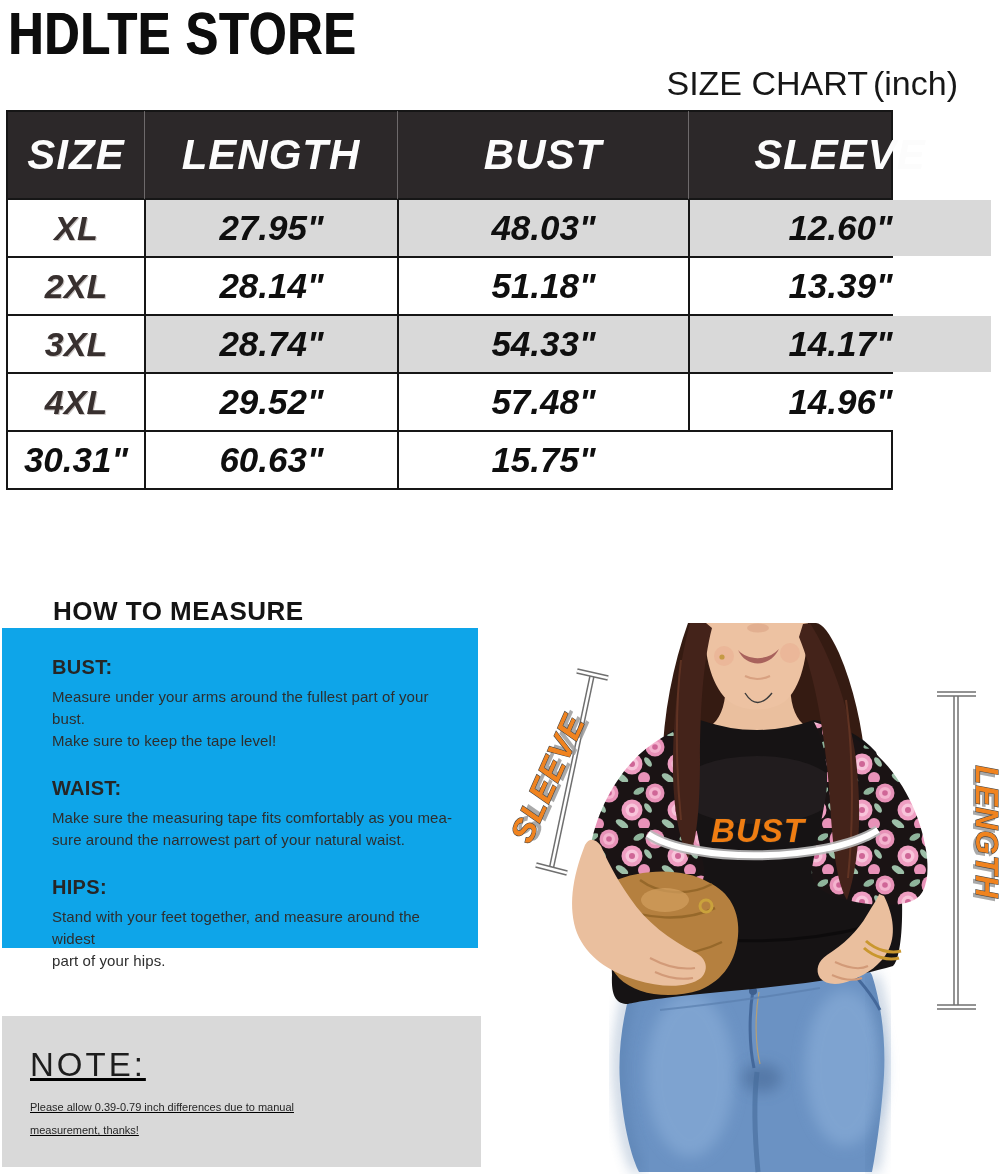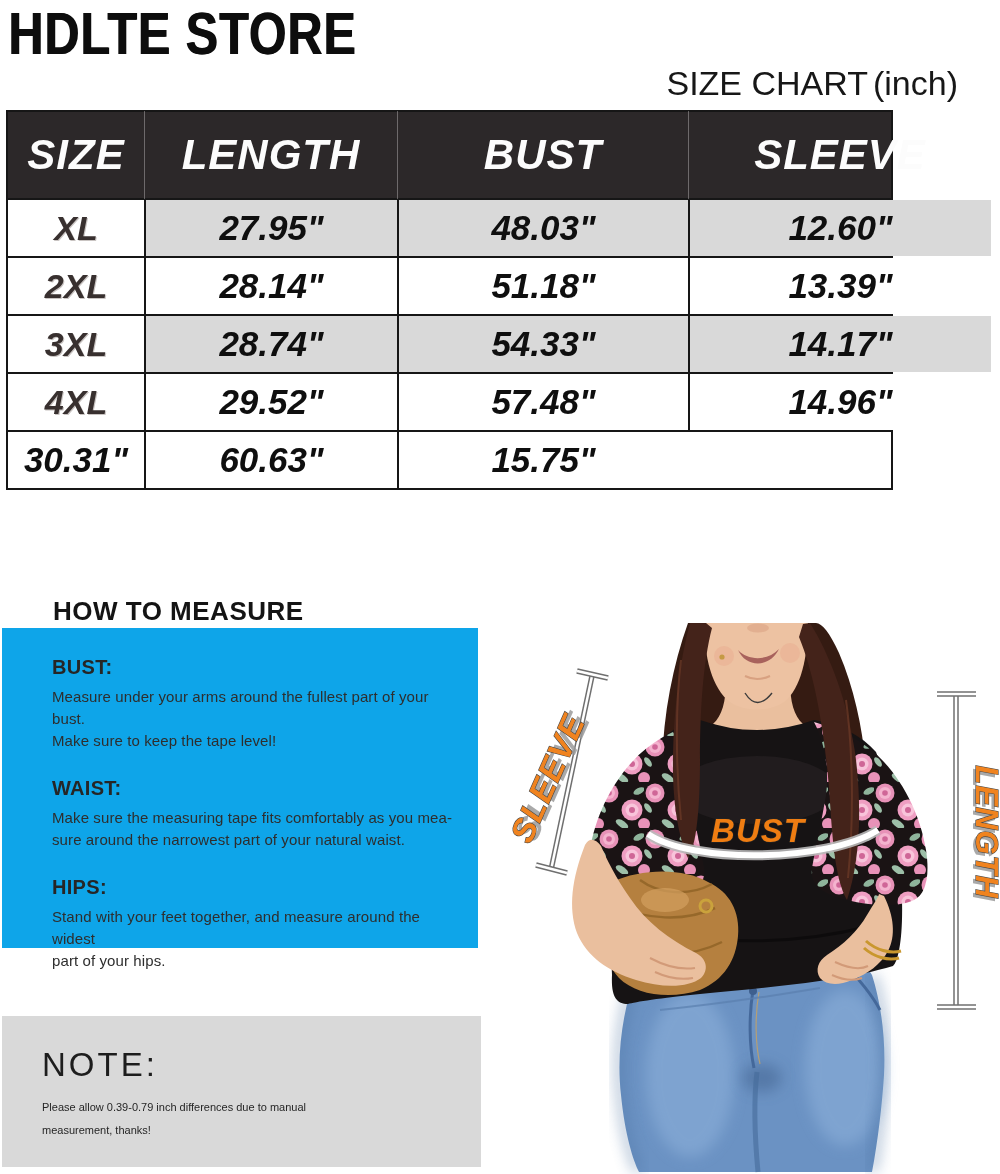--- a/index.html
+++ b/index.html
@@ -59,21 +59,21 @@
     position:absolute; left:2px; top:628px; width:476px; height:320px;
     background:#0ea5e9; padding:28px 20px 0 50px;
   }
   .m-section{ margin-bottom:25px; }
   .m-label{ font-size:20px; font-weight:bold; color:#262626; margin-bottom:7px; letter-spacing:0.3px; }
   .m-text{ font-size:15px; color:#2e2e2e; line-height:22px; white-space:pre-line; letter-spacing:0.1px; }
 
   
   .note-panel{
     position:absolute; left:2px; top:1016px; width:479px; height:151px;
-    background:#d9d9d9; padding:30px 20px 0 40px;
+    background:#d9d9d9; padding:30px 20px 0 28px;text-decoration:underline;
   }
   .note-label{ font-size:33px; font-weight:normal; color:#1d1d1d; letter-spacing:3px; }
   .note-text{ font-size:11px; color:#262626; line-height:23px; white-space:pre-line; margin-top:12px; }
 
   
   .figure-wrap{ position:absolute; left:500px; top:600px; width:500px; height:574px; }
   .figure-wrap svg{ display:block; }
 </style>
 </head>
 <body>

